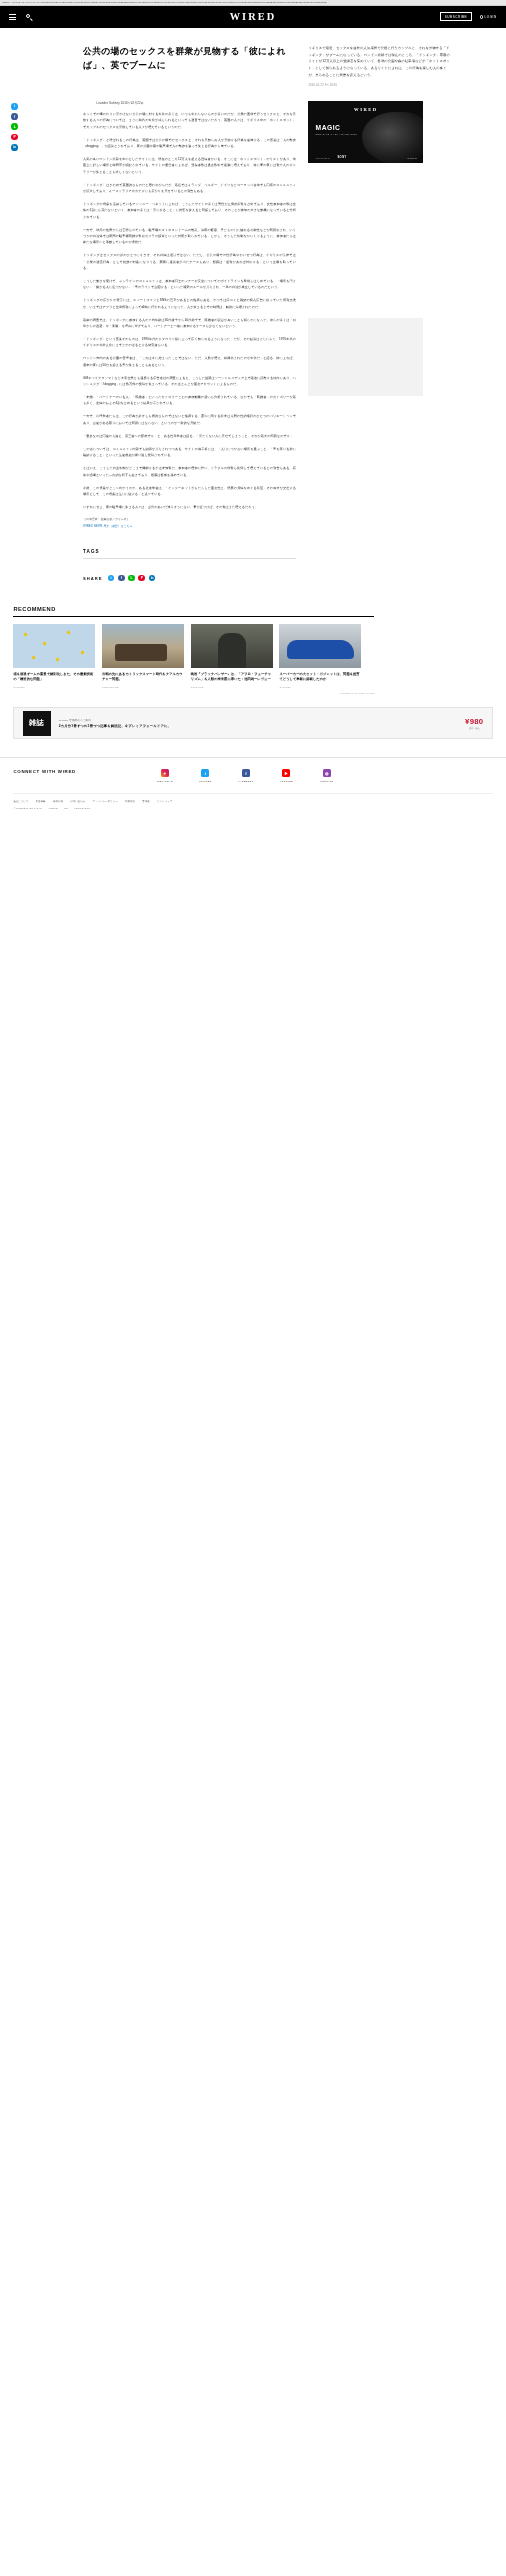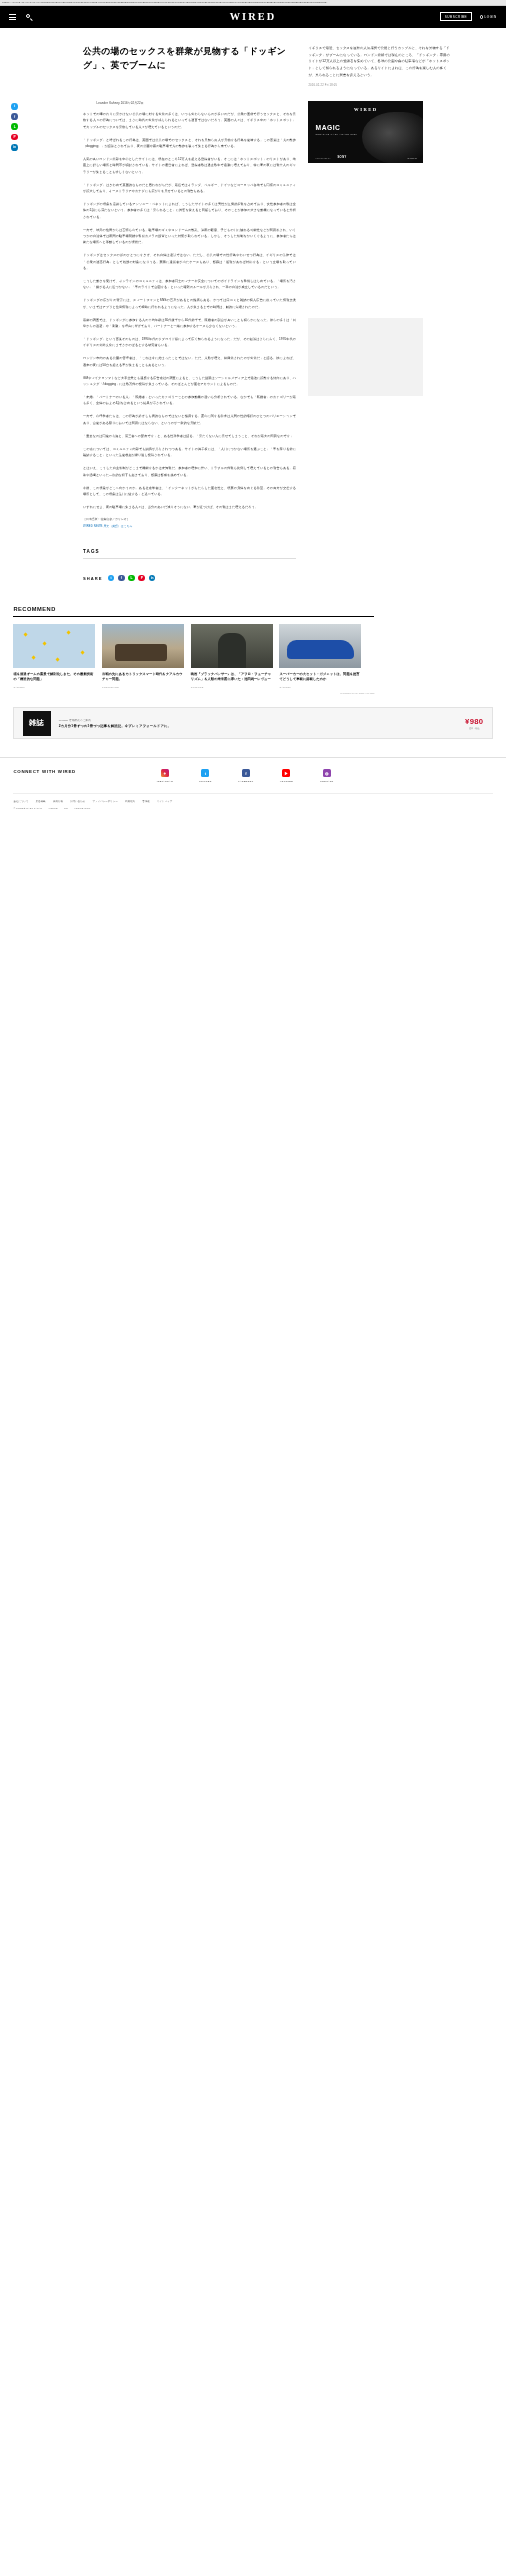--- a/index.html
+++ b/index.html
@@ -239,21 +239,21 @@
     <div class="login-link">
       <span class="person"></span>
       <span>LOGIN</span>
     </div>
   </div>
 </div>
 
 <div class="article-wrap">
   <div class="left-rail"></div>
   <div class="article-main">
-    <h1 class="headline">公共の場のセックスを群衆が見物する「ドッギング」、英でブームに</h1>
+    <h1 class="headline">公共の場のセックスを群衆が見物する「彼によれば」、英でブームに</h1>
   </div>
   <div class="right-rail">
     <div class="standfirst">イギリスで最近、セックスを屋外の人気場所で公然と行うカップルと、それを見物する「ドッギング」がブームになっている。ロンドン北部では現在のところ、「ドッギング」専用のサイトが12万人以上の登録者を集めていて、各地の公園や森の駐車場などが「ホットスポット」として知られるようになっている。あるサイトによれば、この行為を楽しむ人の多くが、見られることに興奮を覚えるという。</div>
     <div class="pubdate">2016.02.22 Fri 18:05</div>
   </div>
 </div>
 
 <div class="body-section">
   <div class="share-col">
     <div class="share-icons">

